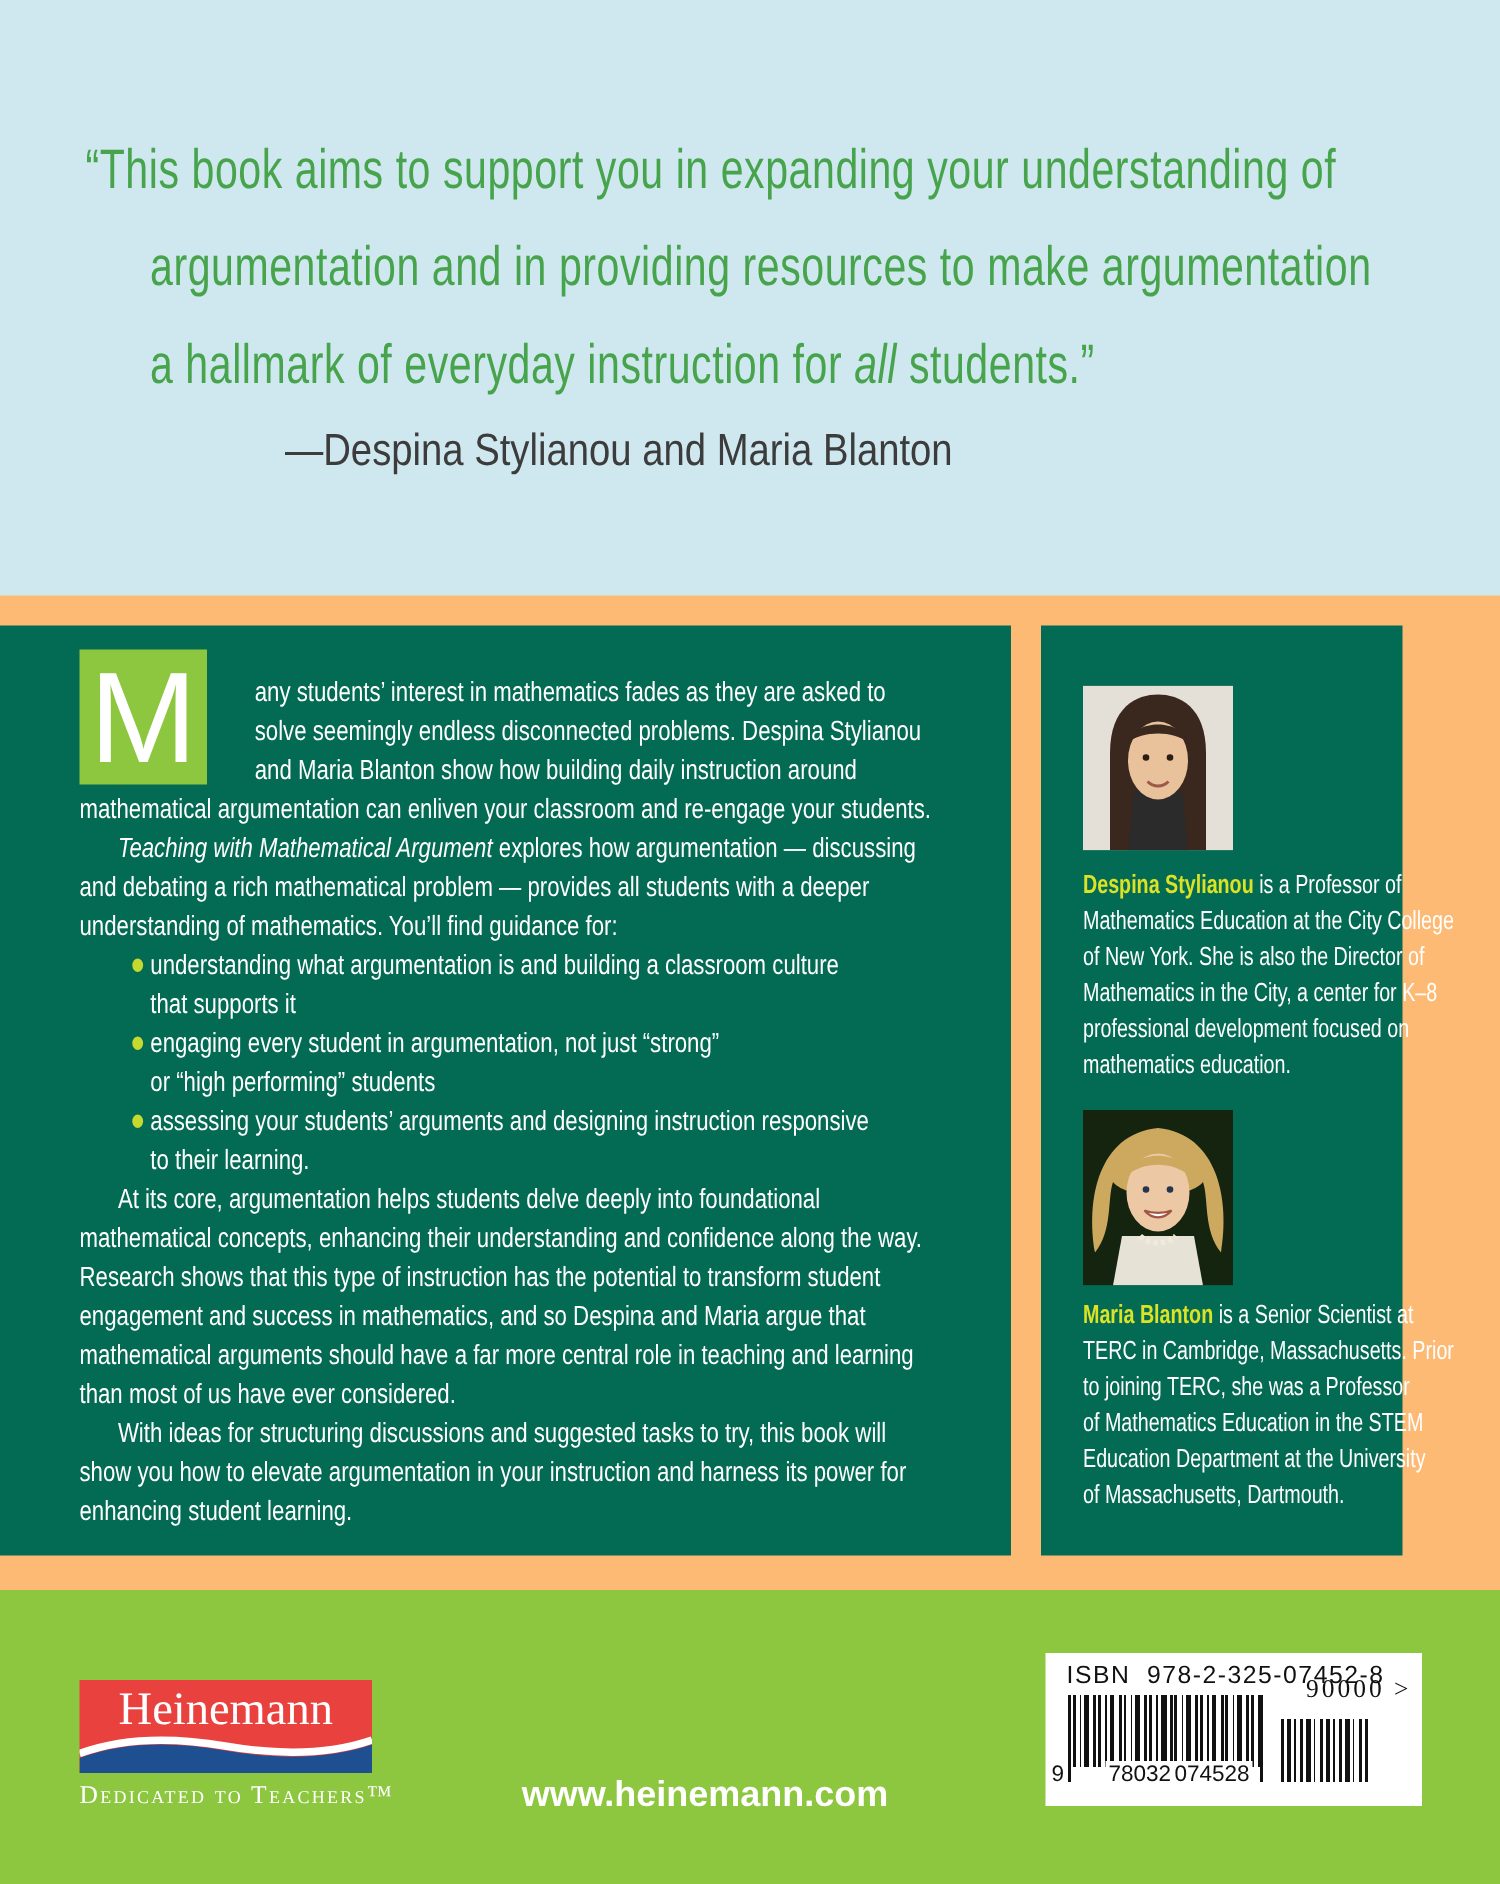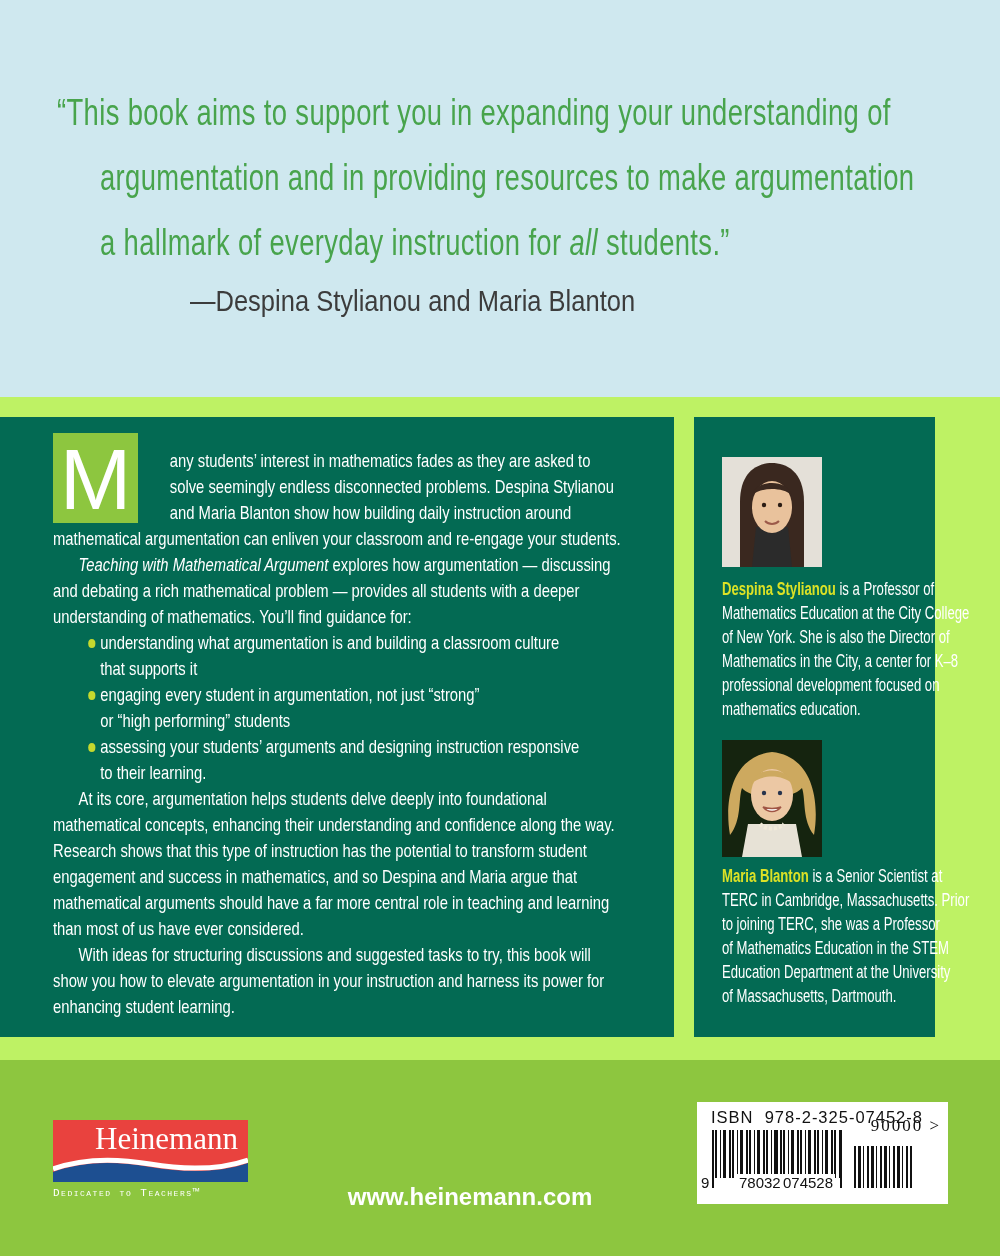--- a/index.html
+++ b/index.html
@@ -1,16 +1,16 @@
 <!DOCTYPE html>
 <html><head>
 <meta charset="utf-8">
 <style>
   html,body{margin:0;padding:0;background:#ffffff;}
-  .page{position:relative;width:1000px;height:1256px;background:#bef264;overflow:hidden;
+  .page{position:relative;width:1000px;height:1256px;background:#fdba74;overflow:hidden;
         font-family:"Liberation Sans",sans-serif;}
 
   
   .quote-band{position:absolute;left:0;top:0;width:1000px;height:397px;background:#cfe8ef;}
   .qline{position:absolute;white-space:nowrap;color:#48a44c;font-size:37px;font-weight:400;
          transform:scaleX(0.74);transform-origin:0 50%;letter-spacing:.5px;}
   .q1{left:57px;top:92px;}
   .q2{left:100px;top:157px;}
   .q3{left:100px;top:222px;}
   .qline em{font-style:italic;}
@@ -41,24 +41,24 @@
        color:#ffffff;font-size:17.5px;line-height:24px;}
   .bio-despina{top:160px;}
   .bio-maria{top:447px;}
   .bln{white-space:nowrap;}
   .aname{color:#dce226;font-weight:bold;}
 
   
   .footer-band{position:absolute;left:0;top:1060px;width:1000px;height:196px;background:#8dc63f;}
   .logo{position:absolute;left:53px;top:60px;width:195px;height:62px;background:#e9423e;}
   .logo-text{position:absolute;left:0;top:1px;width:195px;text-align:center;color:#ffffff;
-       font-family:"Liberation Serif",serif;font-size:31px;font-weight:500;margin-left:16px;}
+       font-family:"Liberation Serif",serif;font-size:31px;font-weight:500;}
   .logo-wave{position:absolute;left:0;bottom:0;}
   .tagline{position:absolute;left:53px;top:127px;color:#ffffff;
-       font-family:Liberation Mono, monospace;font-variant:small-caps;font-size:11px;
+       font-family:Liberation Serif, serif;font-variant:small-caps;font-size:17px;
        letter-spacing:1.5px;font-weight:500;}
   .website{position:absolute;left:330px;top:123px;width:280px;text-align:center;color:#ffffff;
        font-size:24px;font-weight:bold;}
 
   .barcode-box{position:absolute;left:697px;top:42px;width:251px;height:102px;background:#ffffff;}
   .isbn-label{position:absolute;left:14px;top:6px;color:#111;font-size:16.5px;
        letter-spacing:1px;white-space:pre;}
   .bars-main{position:absolute;left:15px;top:28px;width:130px;height:48px;
        background:repeating-linear-gradient(90deg,#111 0 2px,#fff 2px 3px,#111 3px 5px,
        #fff 5px 8px,#111 8px 9px,#fff 9px 11px,#111 11px 14px,#fff 14px 17px);}

